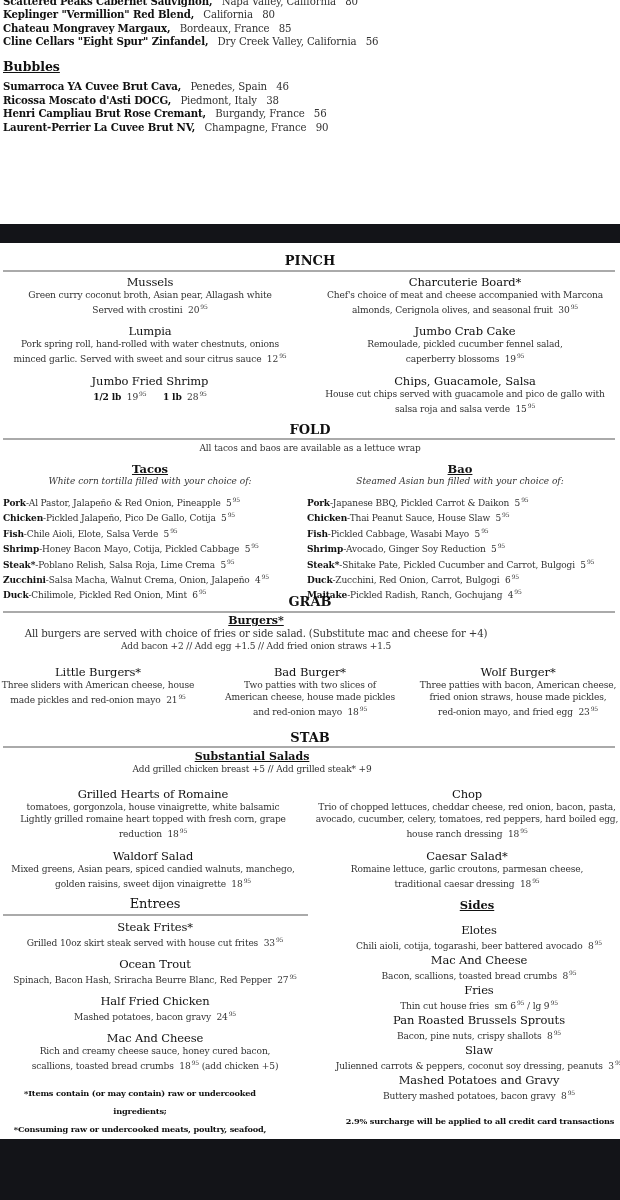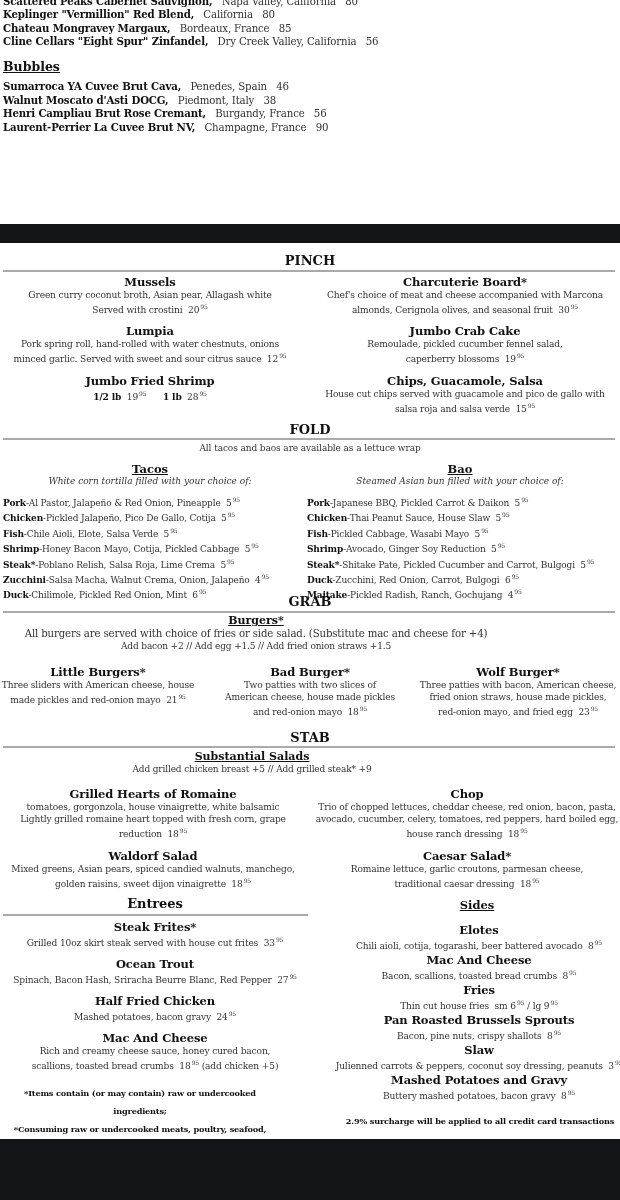--- a/index.html
+++ b/index.html
@@ -15,21 +15,21 @@
   .bubbles-title { position: absolute; left: 3px; top: 59px; font-size: 12.5px; font-weight: bold; text-decoration: underline; color: #111; }
 
   
   .dark-bar { position: absolute; left: 0; width: 620px; background: #131418; }
 
   
   .sec-title { position: absolute; width: 620px; text-align: center; font-size: 13px; font-weight: bold; color: #111; }
   .rule { position: absolute; height: 2px; background: #aaa; }
 
   .center { position: absolute; text-align: center; }
-  .item-name { font-size: 11.5px; font-weight: bold; color: #111; line-height: 14px; letter-spacing: -0.1px; }
+  .item-name { font-size: 11.5px; font-weight: normal; color: #111; line-height: 14px; letter-spacing: -0.1px; }
   .item-desc { font-size: 9.1px; color: #333; line-height: 12px; letter-spacing: -0.15px; }
   .note { font-size: 9px; color: #333; letter-spacing: -0.1px; }
   .sub-title { font-size: 11.5px; font-weight: bold; text-decoration: underline; color: #111; }
   .sub-italic { font-size: 9px; font-style: italic; color: #333; }
 
   .list { position: absolute; font-size: 9px; line-height: 12.4px; color: #333; white-space: nowrap; letter-spacing: -0.15px; }
   .list .p { font-weight: bold; color: #111; }
 
   .footnote { position: absolute; font-size: 8.2px; font-weight: bold; text-align: center; line-height: 18px; color: #111; letter-spacing: -0.2px; }
 </style>
@@ -59,21 +59,21 @@
   </div>
 
   <div class="bubbles-title">Bubbles</div>
 
   <div class="wine-line" style="top:80px;">
     <span class="n">Sumarroca YA Cuvee Brut Cava,</span>&nbsp;&nbsp;
     <span class="r">Penedes, Spain</span>&nbsp;&nbsp;
     <span class="r">46</span>
   </div>
   <div class="wine-line" style="top:94px;">
-    <span class="n">Walnut Moscato d'Asti DOCG,</span>&nbsp;&nbsp;
+    <span class="n">Ricossa Moscato d'Asti DOCG,</span>&nbsp;&nbsp;
     <span class="r">Piedmont, Italy</span>&nbsp;&nbsp;
     <span class="r">38</span>
   </div>
   <div class="wine-line" style="top:107px;">
     <span class="n">Henri Campliau Brut Rose Cremant,</span>&nbsp;&nbsp;
     <span class="r">Burgandy, France</span>&nbsp;&nbsp;
     <span class="r">56</span>
   </div>
   <div class="wine-line" style="top:121px;">
     <span class="n">Laurent-Perrier La Cuvee Brut NV,</span>&nbsp;&nbsp;

